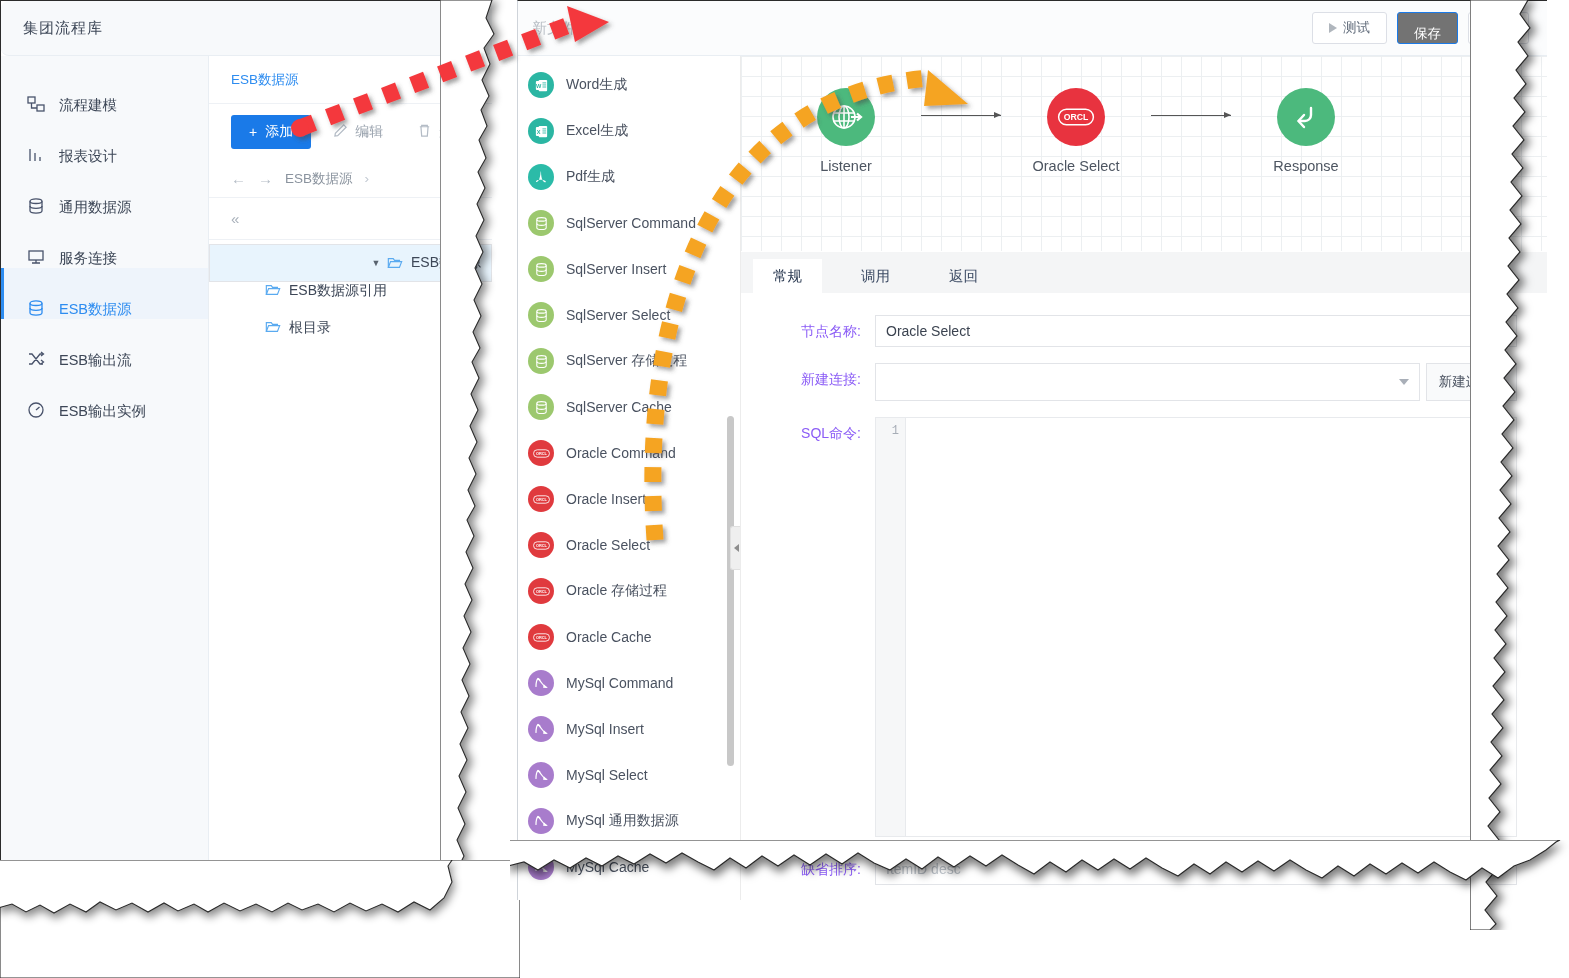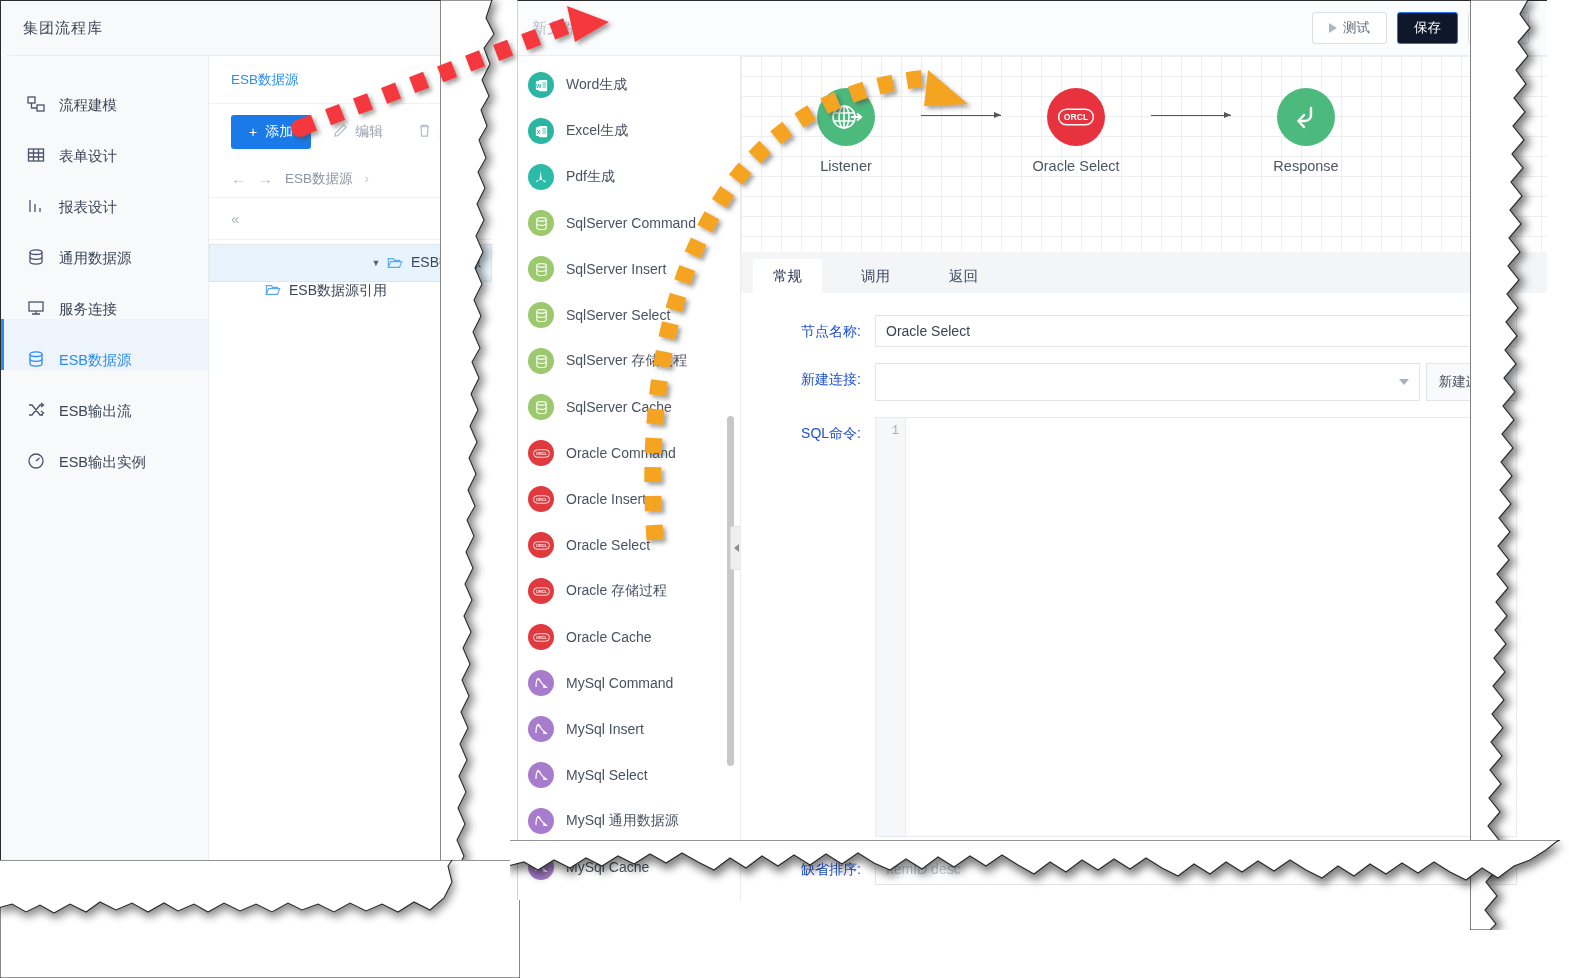--- a/index.html
+++ b/index.html
@@ -100,21 +100,21 @@
     display:flex;align-items:center;justify-content:space-between;
     padding:0 18px 0 14px;box-sizing:border-box;
   }
   .rw-top .doc-title{color:#b9bfc6;font-size:15px;}
   .rw-top .acts{display:flex;gap:10px;align-items:center;}
   .tbtn{
     height:30px;padding:0 16px;border:1px solid #dcdfe6;background:#fff;border-radius:3px;
     font-size:13.5px;color:#606b7a;display:flex;align-items:center;gap:6px;cursor:pointer;
     font-family:inherit;
   }
-  .tbtn.primary{background:#0f172a;border-color:#1a7ae8;color:#fff;}
+  .tbtn.primary{background:#737373;border-color:#1a7ae8;color:#fff;align-items:flex-end;}
   .tbtn .play{width:0;height:0;border-left:8px solid #b0b6bd;border-top:5px solid transparent;border-bottom:5px solid transparent;}
 
   .rw-body{display:flex;height:845px;}
 
   
   .palette{
     width:222px;border-right:1px solid #ececec;background:#fff;
     position:relative;overflow:hidden;
   }
   .pal-list{padding-top:6px;}
@@ -154,21 +154,21 @@
   .farrow .ln{height:1px;background:#555;width:100%;}
   .farrow .hd{position:absolute;right:0;top:-3px;width:0;height:0;
               border-left:7px solid #555;border-top:3.5px solid transparent;border-bottom:3.5px solid transparent;}
 
   .tabbar{height:44px;background:#f4f5f6;display:flex;align-items:flex-end;padding-left:12px;box-sizing:border-box;gap:19px;}
   .tab{height:34px;padding:0 20px;display:flex;align-items:center;font-size:14.5px;color:#3b4a63;cursor:pointer;}
   .tab.active{background:#fff;color:#2b3a52;}
 
   .props{flex:1;background:#fff;padding:22px 30px 0 22px;box-sizing:border-box;}
   .prow{display:flex;align-items:flex-start;margin-bottom:16px;}
-  .plabel2{width:112px;text-align:right;padding-right:14px;font-size:14px;color:#1d4ed8;padding-top:8px;box-sizing:border-box;}
+  .plabel2{width:112px;text-align:right;padding-right:14px;font-size:14px;color:#8b5cf6;padding-top:8px;box-sizing:border-box;}
   .pfield{flex:1;display:flex;}
   .inp{
     height:32px;border:1px solid #e2e4e8;background:#fff;box-sizing:border-box;
     padding:0 10px;font-size:14px;color:#3b4350;width:100%;font-family:inherit;
     display:flex;align-items:center;
   }
   .sel{
     height:38px;border:1px solid #e2e4e8;background:#fff;box-sizing:border-box;
     display:flex;align-items:center;justify-content:flex-end;padding:0 10px;flex:1;
   }
@@ -210,29 +210,20 @@
           <span class="ico">
             <svg width="18" height="18" viewBox="0 0 18 18">
                 <rect x="1" y="2" width="7" height="6"></rect>
                 <rect x="10" y="10" width="7" height="6"></rect>
                 <path d="M4.5 8 L4.5 13 L10 13"></path>
               </svg>
           </span>
           <span>流程建模</span>
         </div>
 
-        <div class="side-item">
-          <span class="ico">
-            <svg width="18" height="18" viewBox="0 0 18 18">
-                <rect x="1.5" y="3" width="15" height="12"></rect>
-                <path d="M1.5 7 H16.5 M1.5 11 H16.5 M6.5 3 V15 M11.5 3 V15"></path>
-              </svg>
-          </span>
-          <span>表单设计</span>
-        </div>
 
         <div class="side-item">
           <span class="ico">
             <svg width="18" height="18" viewBox="0 0 18 18" stroke-width="2">
                 <path d="M3 3 V15 M8 7 V15 M13 11 V15"></path>
               </svg>
           </span>
           <span>报表设计</span>
         </div>
 
@@ -346,20 +337,29 @@
           <div class="tree-node lvl1">
             <span class="folder">
               <svg width="16" height="16" viewBox="0 0 18 18">
                   <path d="M1.5 14 V4 H7 L8.5 6 H14 V7.5"></path>
                   <path d="M1.5 14 L4 7.5 H16.5 L14 14 Z"></path>
                 </svg>
             </span>
             <span>ESB数据源引用</span>
           </div>
 
+          <div class="tree-node lvl1">
+            <span class="folder">
+              <svg width="16" height="16" viewBox="0 0 18 18">
+                  <path d="M1.5 14 V4 H7 L8.5 6 H14 V7.5"></path>
+                  <path d="M1.5 14 L4 7.5 H16.5 L14 14 Z"></path>
+                </svg>
+            </span>
+            <span>根目录</span>
+          </div>
 
         </div>
 
       </div>
     </div>
   </div>
 </div>
 
 <svg id="left-torn-right" viewBox="0 0 70 930" preserveAspectRatio="none">
   <defs>

